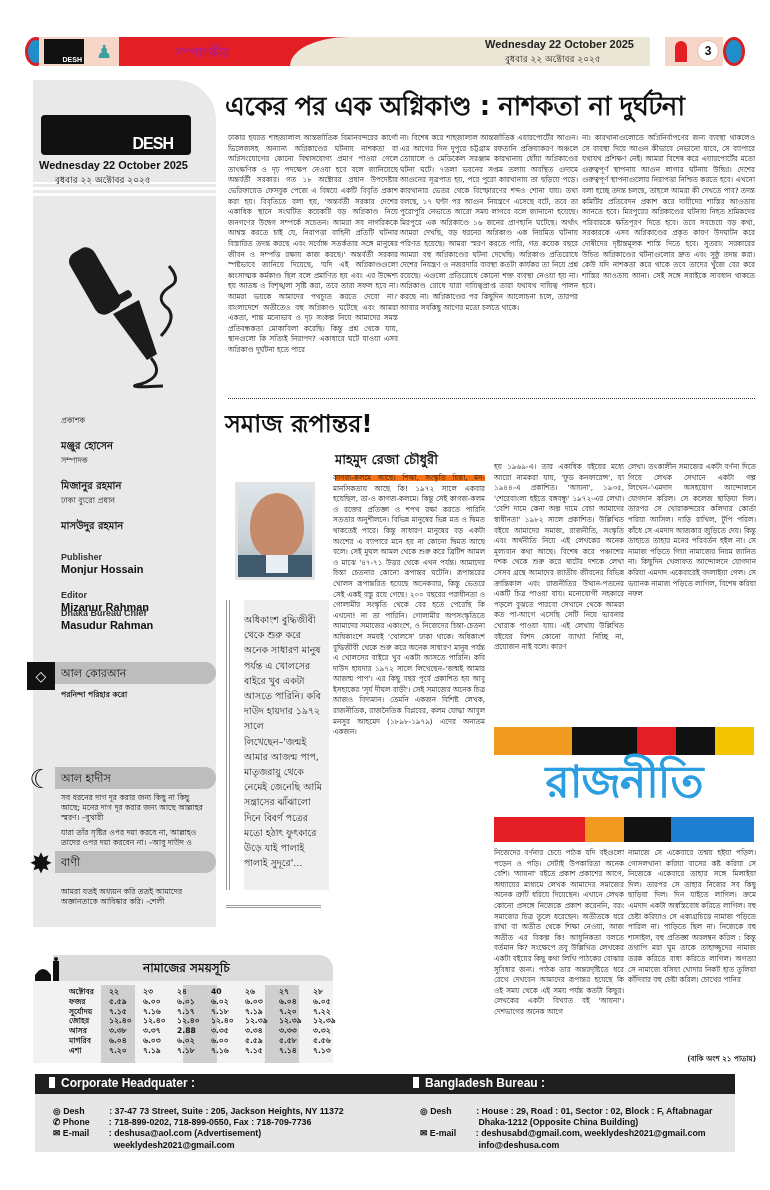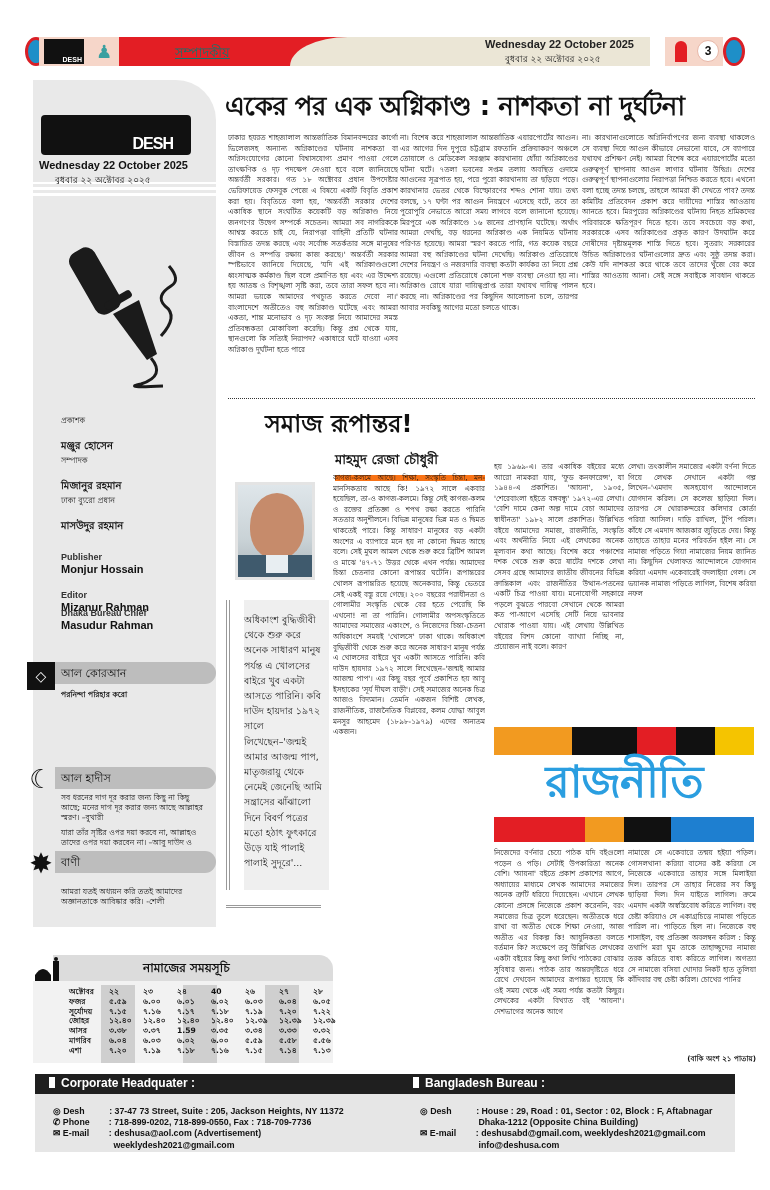--- a/index.html
+++ b/index.html
@@ -8,21 +8,21 @@
 
   
   .hdr { position: absolute; left: 25px; top: 37px; width: 720px; height: 29px; }
   .hdr .cap-l, .hdr .cap-r { position: absolute; top: 0; width: 22px; height: 29px; border-radius: 50%; background: #1e8fc8; border: 3px solid #d91f26; }
   .hdr .cap-l { left: 0; }
   .hdr .cap-r { right: 0; }
   .hdr .logo-box { position: absolute; left: 14px; top: 0; width: 50px; height: 29px; background: #f6d6c9; display:flex; align-items:center; justify-content:center; }
   .hdr .logo-mini { width: 40px; height: 25px; background: #111; color:#fff; font: bold 7px "Liberation Sans", sans-serif; display:flex; align-items:flex-end; justify-content:flex-end; padding: 1px 2px; }
   .hdr .liberty { position:absolute; left: 64px; top:0; width: 30px; height:29px; background:#f6d6c9; display:flex; align-items:center; justify-content:center; color:#3aa0a0; font-size: 18px; }
   .hdr .red { position:absolute; left: 94px; top:0; width: 340px; height: 29px; background: #e31e24; }
-  .hdr .section { position:absolute; left: 150px; top: 6px; color:#0f766e; font: 13px "DejaVu Sans", sans-serif; text-decoration: underline; }
+  .hdr .section { position:absolute; left: 150px; top: 6px; color:#a21caf; font: 13px "DejaVu Sans", sans-serif; }
   .hdr .date-box { position:absolute; left: 265px; top: 0; width: 360px; height: 29px; background:#ebe6d6; border-top-left-radius: 60px 30px; }
   .hdr .date-en { position:absolute; left: 460px; top: 1px; font: bold 11px "Liberation Sans", sans-serif; color:#222; }
   .hdr .date-bn { position:absolute; left: 480px; top: 15px; font: 9px "DejaVu Sans", sans-serif; color:#222; }
   .hdr .page-box { position:absolute; left: 640px; top:0; width: 58px; height: 29px; background: #f6d6c9; }
   .hdr .pg-icon { position:absolute; left: 650px; top: 4px; width: 12px; height: 21px; background:#e31e24; border-radius: 6px 6px 0 0; }
   .hdr .pg-num { position:absolute; left: 672px; top: 3px; width: 22px; height: 22px; border-radius: 50%; background:#fff; border:1px solid #e8b7a8; text-align:center; font: bold 12px "Liberation Sans", sans-serif; line-height: 20px; }
 
   
   .side { position:absolute; left: 33px; top: 80px; width: 183px; height: 875px; }
   .side .top-panel { position:absolute; left:0; top: 0; width: 183px; height: 102px; background:#e9e9e9; border-top-right-radius: 40px; }
@@ -48,21 +48,21 @@
   .side .box-body .t { font-weight: bold; }
   .side .box-body p { margin-bottom: 5px; }
 
   
   .headline { position:absolute; left: 225px; top: 86px; width: 535px; height: 40px; font: bold 26px "DejaVu Sans", sans-serif; white-space: nowrap; letter-spacing: -0.5px; }
 
   .cols { position:absolute; font: 7.2px/10.6px "DejaVu Sans", sans-serif; color:#111; text-align: justify; overflow:hidden; }
   .rule-dots { position:absolute; border-top: 1px dotted #333; }
 
   
-  .art2-title { position:absolute; left: 225px; top: 405px; font: bold 24px "DejaVu Sans", sans-serif; white-space:nowrap;margin-left:40px; }
+  .art2-title { position:absolute; left: 225px; top: 405px; font: bold 24px "DejaVu Sans", sans-serif; white-space:nowrap; }
   .author { position:absolute; left: 335px; top: 450px; font: bold 13px "DejaVu Sans", sans-serif; border-bottom: 6px solid #f97316; width: 150px; padding-bottom: 4px; }
   .photo { position:absolute; left: 235px; top: 482px; width: 80px; height: 98px; border: 3px solid #e4e4e4; background: linear-gradient(180deg,#dfe6ea 0%,#c9d2d6 60%,#aab4ba 100%); overflow:hidden; }
   .photo .face { position:absolute; left: 12px; top: 8px; width: 54px; height: 66px; border-radius: 50% 50% 45% 45%; background:#c68b6b; }
   .photo .suit { position:absolute; left: 0; top: 70px; width: 80px; height: 30px; background:#3f5a6d; }
   .photo .collar { position:absolute; left: 28px; top: 70px; width: 22px; height: 18px; background:#e8eef2; }
 
   .pullquote { position:absolute; left: 226px; top: 600px; width: 95px; height: 290px; border-left: 4px double #999; padding-left: 6px; }
   .pullquote .qbg { position:absolute; left: 14px; top: 0; width: 85px; height: 290px; background: #efefef; }
   .pullquote .q { position:absolute; left: 14px; top: 12px; width: 80px; text-align: left; font: 9.4px/15.2px "DejaVu Sans", sans-serif; color:#222; }
   .pq-bottom { position:absolute; left: 226px; top: 905px; width: 95px; height: 10px; border-top: 3px double #999; }
@@ -274,21 +274,21 @@
       <td>১২.৪০</td>
       <td>১২.৪০</td>
       <td>১২.৩৯</td>
       <td>১২.৩৯</td>
       <td>১২.৩৯</td>
     </tr>
     <tr>
       <td class="n">আসর</td>
       <td>৩.৩৮</td>
       <td>৩.৩৭</td>
-      <td>1.59</td>
+      <td>2.88</td>
       <td>৩.৩৫</td>
       <td>৩.৩৪</td>
       <td>৩.৩৩</td>
       <td>৩.৩২</td>
     </tr>
     <tr>
       <td class="n">মাগরিব</td>
       <td>৬.০৪</td>
       <td>৬.০৩</td>
       <td>৬.০২</td>

